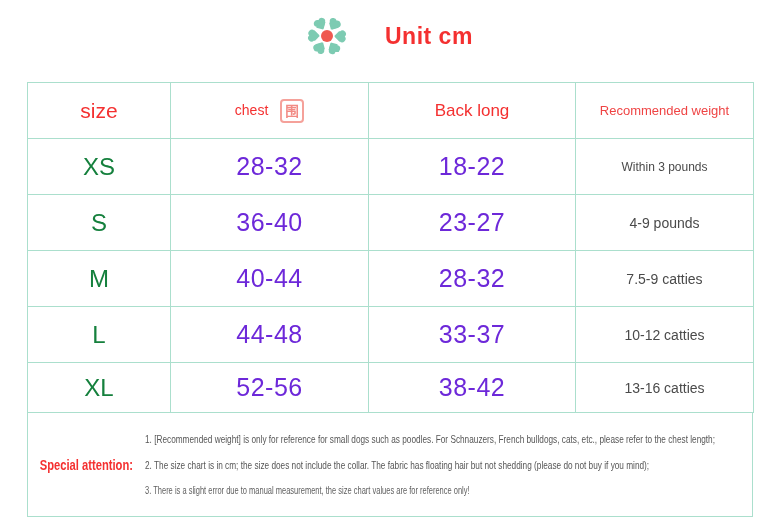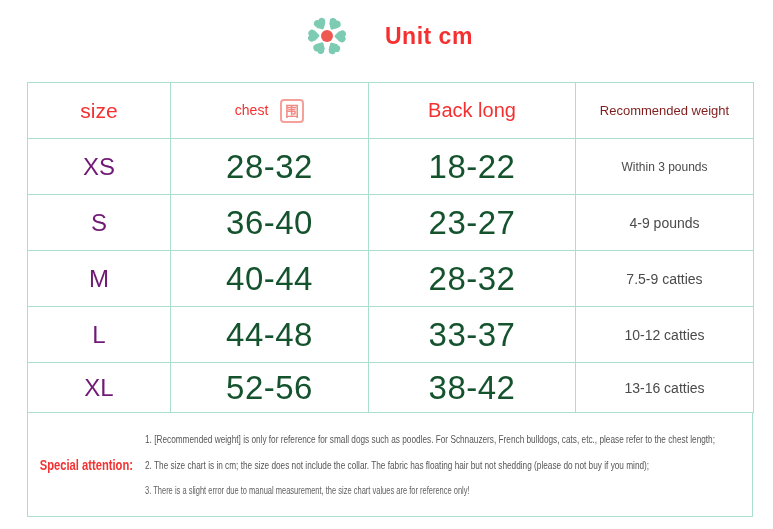--- a/index.html
+++ b/index.html
@@ -50,32 +50,32 @@
     text-align: center; vertical-align: middle;
     padding: 0; background: #fff; font-weight: normal;
     overflow: hidden; white-space: nowrap;
   }
   .size-table thead tr { height: 56px; }
   .size-table tbody tr { height: 56px; }
   .size-table tbody tr:last-child { height: 50px; }
 
   .h-size  { font-size: 21px; color: #f43030; margin-top: 48px; }
   .h-chest { font-size: 14px; color: #f43030; }
-  .h-back  { font-size: 20px; color: #f43030; }
-  .h-rec   { font-size: 13px; color: #7f1d1d; }
+  .h-back  { font-size: 17px; color: #f43030; }
+  .h-rec   { font-size: 13px; color: #ef4444; }
 
   .girth-stamp {
     display: inline-block; width: 20px; height: 20px; line-height: 20px;
     border: 2px solid #f5a19a; border-radius: 4px;
     color: #f28b84; font-size: 14px; font-weight: bold;
     margin-left: 8px; vertical-align: middle; text-align: center;
   }
 
-  .c-size   { font-size: 24px; color: #701a75; }
-  .c-num    { font-size: 33px; color: #14532d; letter-spacing: 0.5px; }
+  .c-size   { font-size: 24px; color: #15803d; }
+  .c-num    { font-size: 25px; color: #6d28d9; letter-spacing: 0.5px; }
   .c-weight { font-size: 14px; color: #4a4a4a; }
   tr.row-0 .c-weight { font-size: 12px; margin-top: 38px; }
 
   
   .notes-box {
     position: absolute; left: 27px; top: 413px;
     width: 726px; height: 104px; box-sizing: border-box;
     border: 1px solid #abdfcd; border-top: none;
     display: flex; align-items: center; background: #fff;
   }

